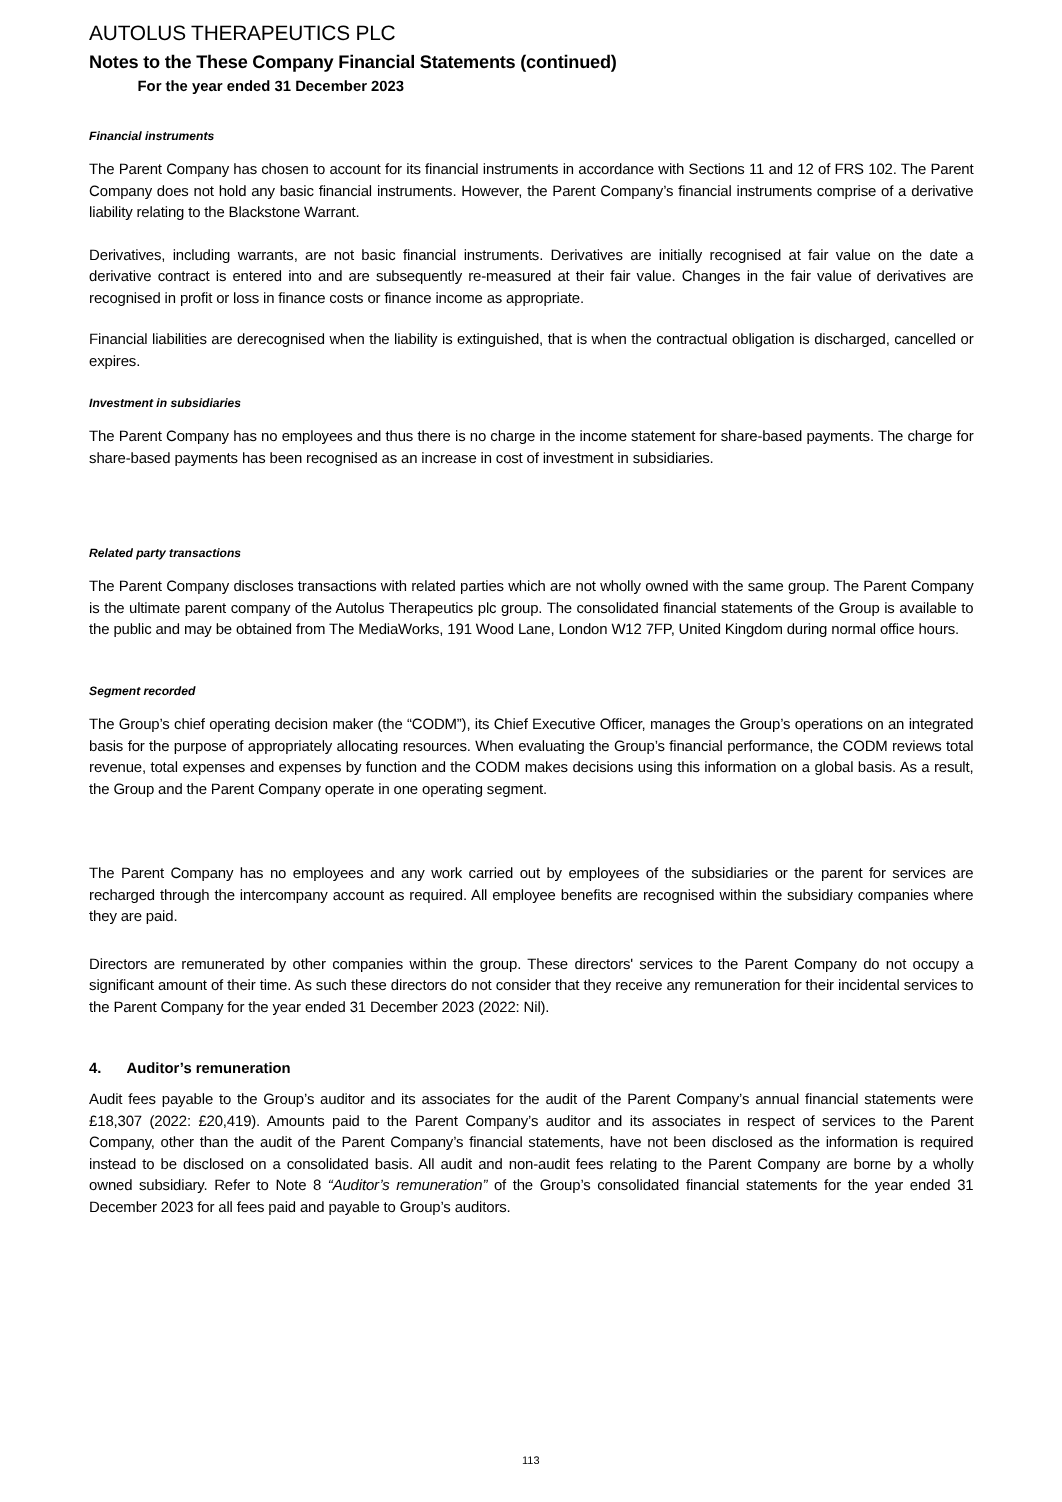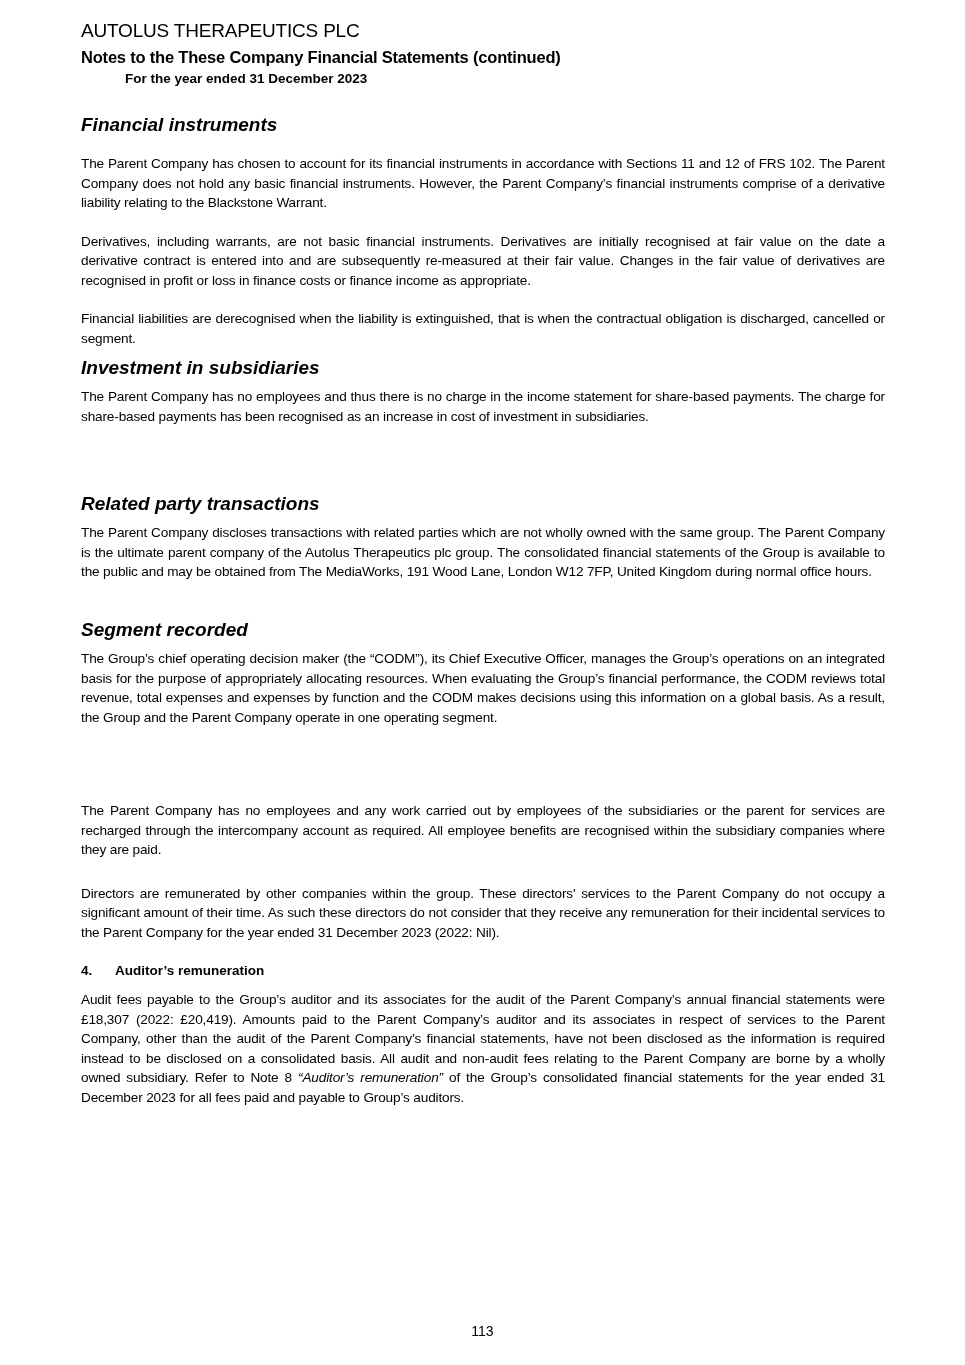--- a/index.html
+++ b/index.html
@@ -2,57 +2,57 @@
 <html><head>
 <meta charset="utf-8">
 <style>
   html, body { margin: 0; padding: 0; background: #ffffff; }
   body { width: 965px; height: 1365px; position: relative; overflow: hidden;
          font-family: "Liberation Sans", "DejaVu Sans", sans-serif; color: #000; }
   .title { position: absolute; left: 81px; top: 20px; font-size: 19px; font-weight: normal; letter-spacing: -0.2px; }
   .subtitle { position: absolute; left: 81px; top: 48px; font-size: 16.5px; font-weight: bold; letter-spacing: -0.2px; }
   .period { position: absolute; left: 81px; top: 71px; font-size: 13.5px; font-weight: bold; padding-left: 44px; }
   .sec { position: absolute; left: 81px; width: 804px; }
-  .h-it { font-size: 19px; font-weight: bold; font-style: italic; margin: 0; line-height: 19px; }
+  .h-it { font-size: 11px; font-weight: bold; font-style: italic; margin: 0; line-height: 19px; }
   .h-num { font-size: 13.5px; font-weight: bold; margin: 0; line-height: 19px; }
   .h-num .n { display: inline-block; width: 34px; }
   p { margin: 0; font-size: 13.6px; line-height: 19.5px; text-align: justify; letter-spacing: -0.15px; }
-  .pagenum { position: absolute; left: 0; width: 965px; top: 1323px; text-align: center; font-size: 14px; }
+  .pagenum { position: absolute; left: 0; width: 965px; top: 1323px; text-align: center; font-size: 10px; }
 </style>
 </head>
 <body>
 
 <div class="title">AUTOLUS THERAPEUTICS PLC</div>
 <div class="subtitle">Notes to the These Company Financial Statements (continued)</div>
 <div class="period">For the year ended 31 December 2023</div>
 
 <div class="sec" style="top:115px">
   <h3 class="h-it">Financial instruments</h3>
-  <p style="margin-top:20px">The Parent Company has chosen to account for its financial instruments in accordance with Sections 11 and 12 of FRS 102. The Parent Company does not hold any basic financial instruments. However, the Parent Company’s financial instruments comprise of a derivative liability relating to the Blackstone Warrant.</p>
+  <p style="margin-top:10px">The Parent Company has chosen to account for its financial instruments in accordance with Sections 11 and 12 of FRS 102. The Parent Company does not hold any basic financial instruments. However, the Parent Company’s financial instruments comprise of a derivative liability relating to the Blackstone Warrant.</p>
   <p style="margin-top:19px">Derivatives, including warrants, are not basic financial instruments. Derivatives are initially recognised at fair value on the date a derivative contract is entered into and are subsequently re-measured at their fair value. Changes in the fair value of derivatives are recognised in profit or loss in finance costs or finance income as appropriate.</p>
-  <p style="margin-top:19px">Financial liabilities are derecognised when the liability is extinguished, that is when the contractual obligation is discharged, cancelled or segment.</p>
+  <p style="margin-top:19px">Financial liabilities are derecognised when the liability is extinguished, that is when the contractual obligation is discharged, cancelled or expires.</p>
 </div>
 
 <div class="sec" style="top:358px">
   <h3 class="h-it">Investment in subsidiaries</h3>
   <p style="margin-top:10px">The Parent Company has no employees and thus there is no charge in the income statement for share-based payments. The charge for share-based payments has been recognised as an increase in cost of investment in subsidiaries.</p>
 </div>
 
 <div class="sec" style="top:494px">
   <h3 class="h-it">Related party transactions</h3>
   <p style="margin-top:10px">The Parent Company discloses transactions with related parties which are not wholly owned with the same group. The Parent Company is the ultimate parent company of the Autolus Therapeutics plc group. The consolidated financial statements of the Group is available to the public and may be obtained from The MediaWorks, 191 Wood Lane, London W12 7FP, United Kingdom during normal office hours.</p>
 </div>
 
 <div class="sec" style="top:620px">
   <h3 class="h-it">Segment recorded</h3>
   <p style="margin-top:10px">The Group’s chief operating decision maker (the “CODM”), its Chief Executive Officer, manages the Group’s operations on an integrated basis for the purpose of appropriately allocating resources. When evaluating the Group’s financial performance, the CODM reviews total revenue, total expenses and expenses by function and the CODM makes decisions using this information on a global basis. As a result, the Group and the Parent Company operate in one operating segment.</p>
 </div>
 
 <div class="sec" style="top:776px">
-  <p style="margin-top:25px">The Parent Company has no employees and any work carried out by employees of the subsidiaries or the parent for services are recharged through the intercompany account as required. All employee benefits are recognised within the subsidiary companies where they are paid.</p>
+  <p style="margin-top:8px">The Parent Company has no employees and any work carried out by employees of the subsidiaries or the parent for services are recharged through the intercompany account as required. All employee benefits are recognised within the subsidiary companies where they are paid.</p>
   <p style="margin-top:24px">Directors are remunerated by other companies within the group. These directors' services to the Parent Company do not occupy a significant amount of their time. As such these directors do not consider that they receive any remuneration for their incidental services to the Parent Company for the year ended 31 December 2023 (2022: Nil).</p>
 </div>
 
 <div class="sec" style="top:961px">
   <h3 class="h-num">
     <span class="n">4.</span><span>Auditor’s remuneration</span>
   </h3>
   <p style="margin-top:10px"><span>Audit fees payable to the Group’s auditor and its associates for the audit of the Parent Company’s annual financial statements were £18,307 (2022: £20,419). Amounts paid to the Parent Company’s auditor and its associates in respect of services to the Parent Company, other than the audit of the Parent Company’s financial statements, have not been disclosed as the information is required instead to be disclosed on a consolidated basis. All audit and non-audit fees relating to the Parent Company are borne by a wholly owned subsidiary. Refer to Note 8 </span><i>“Auditor’s remuneration”</i><span> of the Group’s consolidated financial statements for the year ended 31 December 2023 for all fees paid and payable to Group’s auditors.</span></p>
 </div>
 

